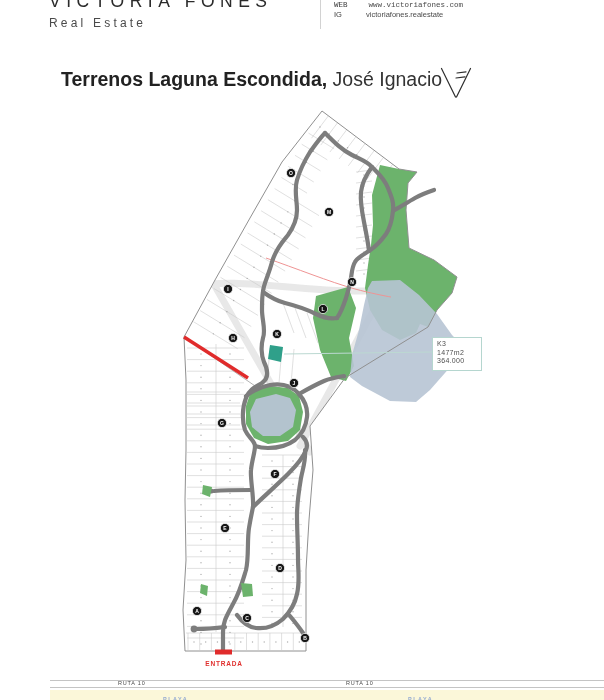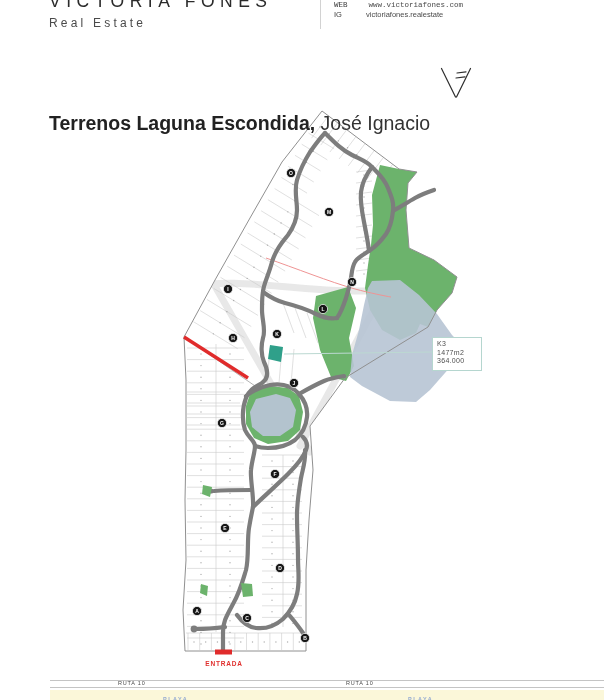--- a/index.html
+++ b/index.html
@@ -6,21 +6,21 @@
   body{width:604px;height:700px;position:relative;overflow:hidden;background:#ffffff;
        font-family:"Liberation Sans", sans-serif;}
   .abs{position:absolute;}
   
   #brand{left:49px;top:-9px;font-size:17.5px;font-weight:400;letter-spacing:5.5px;color:#2b2b2b;line-height:20px;}
   #tagline{left:49px;top:16px;font-size:12px;letter-spacing:3.2px;color:#4a4a4a;}
   #hdr-divider{left:320px;top:0;width:1px;height:29px;background:#d2d2d2;}
   .contact-row{position:absolute;left:334px;font-size:7.5px;color:#4a4a4a;}
   .contact-row .lbl{display:inline-block;width:30px;color:#3a3a3a;}
   #contact-0{top:1px;font-family:Liberation Mono, monospace;} #contact-1{top:10px;}
-  #page-title{left:49px;top:68px;font-size:19.5px;color:#222;white-space:nowrap;margin-top:44px;}
+  #page-title{left:61px;top:68px;font-size:19.5px;color:#222;white-space:nowrap;}
   #page-title .bold{font-weight:700;}
   #page-title .light{font-weight:400;color:#333;}
   
   #map{left:0;top:0;}
   
   #tooltip{left:432px;top:337px;width:44px;height:30px;background:#fff;border:1px solid #b5d6cf;
            font-size:7px;line-height:8.6px;color:#4f4f4f;padding:2px 0 0 4px;letter-spacing:.3px;}
   #tooltip div{white-space:nowrap;}
   
   .ruta-line{left:50px;width:554px;height:1px;background:#c4c4c4;}

